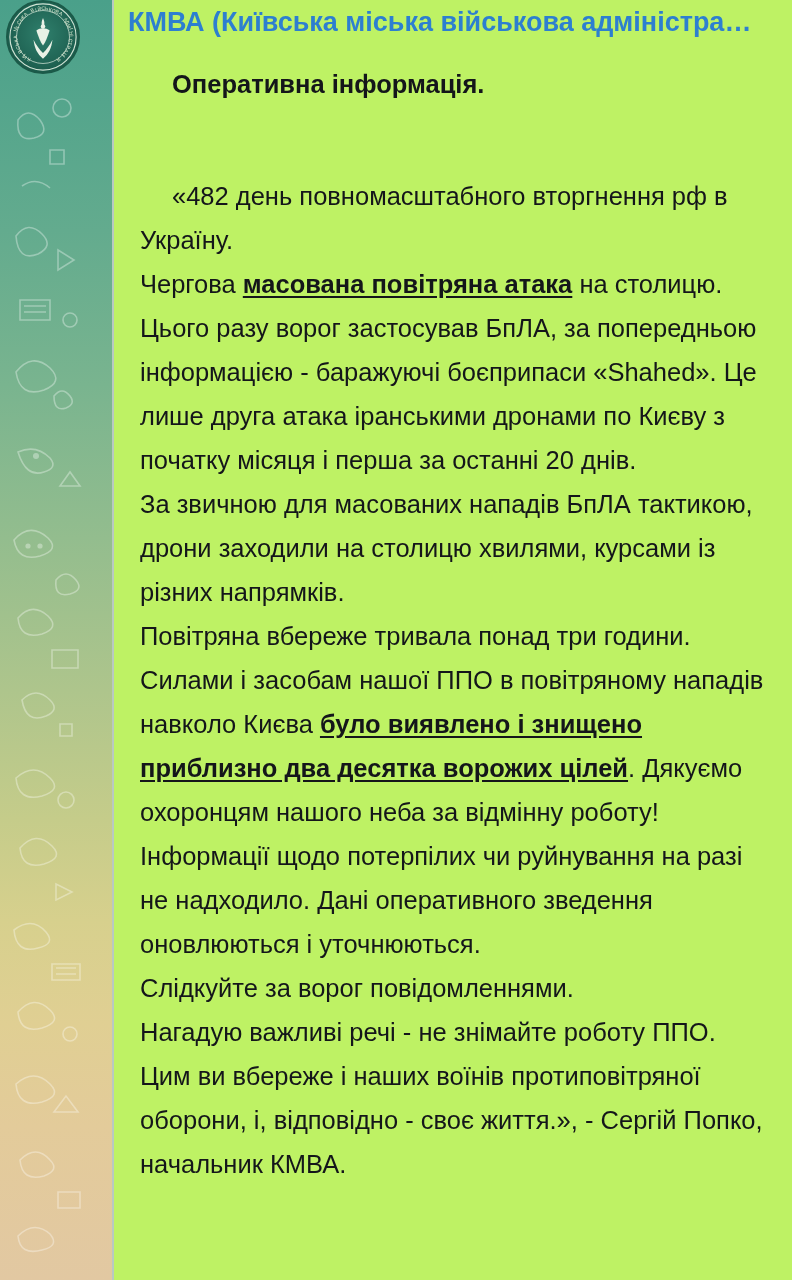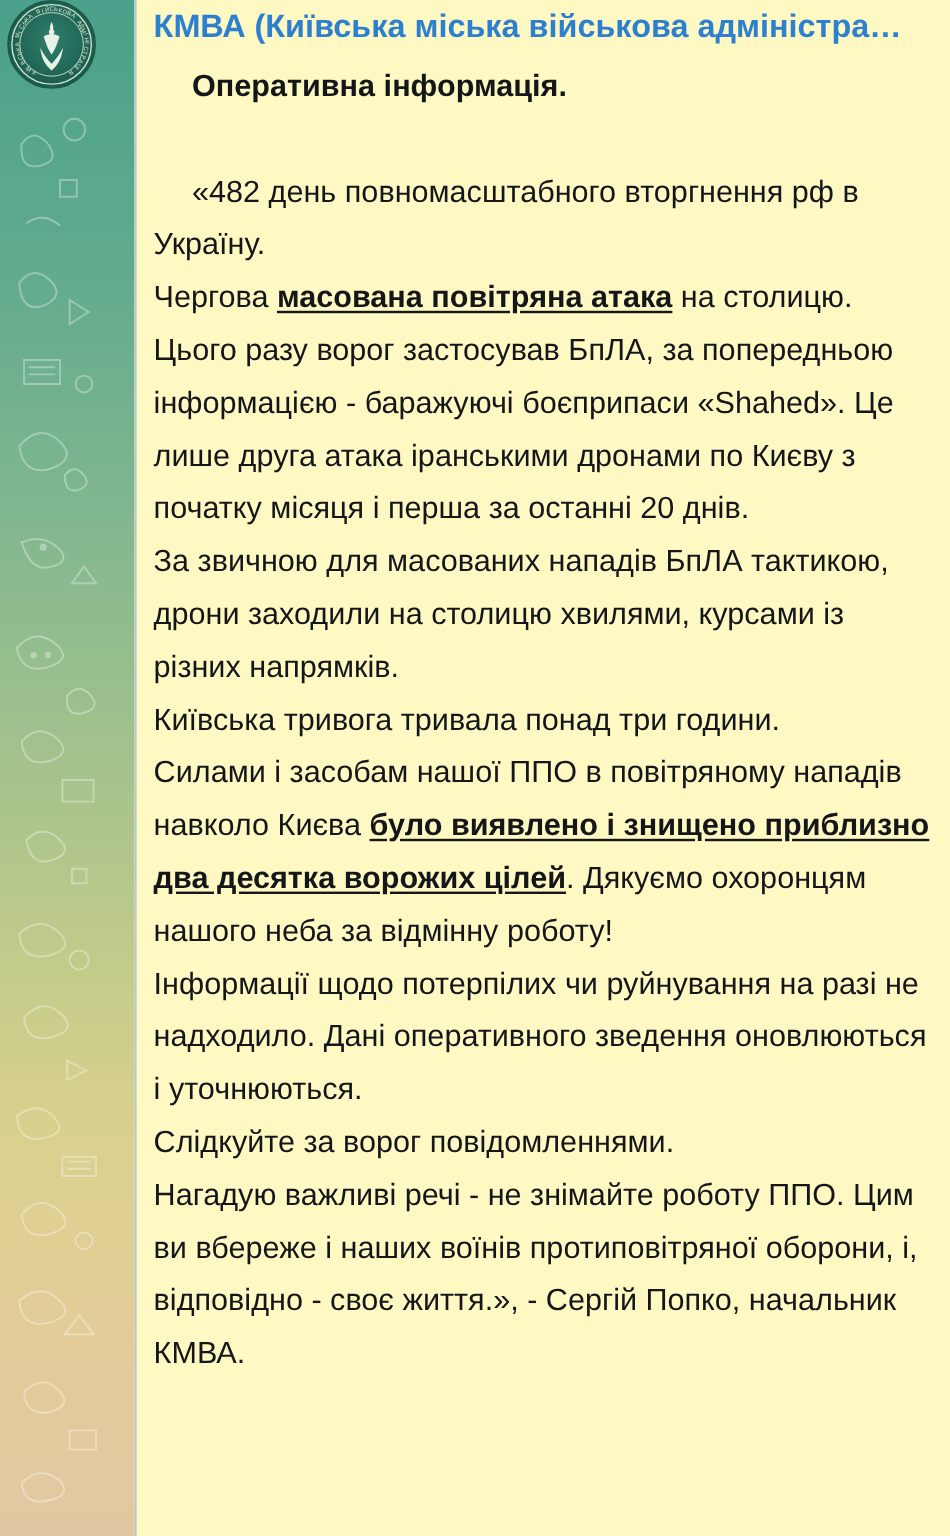--- a/index.html
+++ b/index.html
@@ -86,21 +86,21 @@
     background: #b9c9c1;
   }
 
   
   .content {
     position: absolute;
     left: 114px;
     top: 0;
     width: 678px;
     height: 1280px;
-    background: #fef9c3;
+    background: #bef264;
   }
 
   .channel-title {
     position: absolute;
     left: 14px;
     top: 2px;
     width: 660px;
     color: #2d7fd0;
     font-size: 27px;
     font-weight: bold;
@@ -114,21 +114,21 @@
     position: absolute;
     left: 14px;
     top: 50px;
     width: 652px;
     color: #14161a;
     font-size: 25.5px;
     line-height: 44px;
   }
 
   .para {
-    margin: 0;
+    margin: 12px;
   }
   .lead {
     font-weight: bold;
   }
   .indent {
     display: inline-block;
     width: 32px;
   }
   .gap {
     height: 44px;
@@ -254,21 +254,21 @@
       <p class="para lead">
         <span class="indent"></span><span>Оперативна інформація.</span><br>
       </p>
 
       <div class="gap"></div>
 
       <p class="para">
         <span class="indent"></span><span>«482 день повномасштабного вторгнення рф в Україну.</span><br>
         <span>Чергова </span><span class="ub">масована повітряна атака</span><span> на столицю. Цього разу ворог застосував БпЛА, за попередньою інформацією - баражуючі боєприпаси «Shahed». Це лише друга атака іранськими дронами по Києву з початку місяця і перша за останні 20 днів.</span><br>
         <span>За звичною для масованих нападів БпЛА тактикою, дрони заходили на столицю хвилями, курсами із різних напрямків.</span><br>
-        <span>Київська тривога тривала понад три години.</span><br>
+        <span>Повітряна вбереже тривала понад три години.</span><br>
         <span>Силами і засобам нашої ППО в повітряному нападів навколо Києва </span><span class="ub">було виявлено і знищено приблизно два десятка ворожих цілей</span><span>. Дякуємо охоронцям нашого неба за відмінну роботу!</span><br>
         <span>Інформації щодо потерпілих чи руйнування на разі не надходило. Дані оперативного зведення оновлюються і уточнюються.</span><br>
         <span>Слідкуйте за ворог повідомленнями.</span><br>
         <span>Нагадую важливі речі - не знімайте роботу ППО. Цим ви вбереже і наших воїнів протиповітряної оборони, і, відповідно - своє життя.», - Сергій Попко, начальник КМВА.</span>
       </p>
 
     </div>
   </div>
 </div>
 

